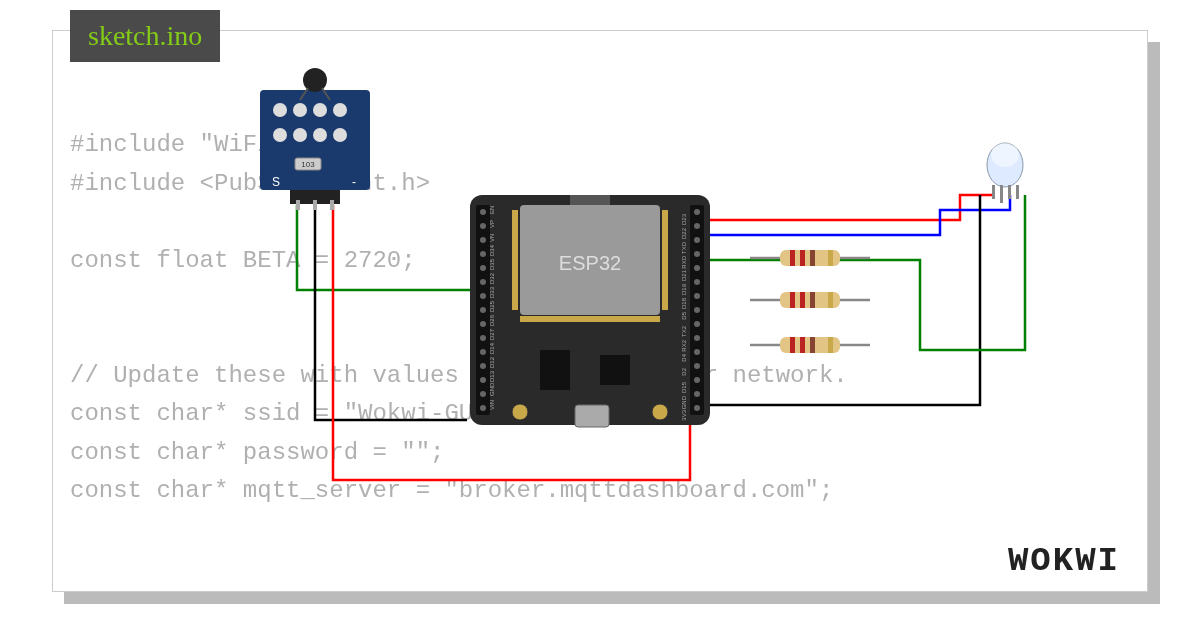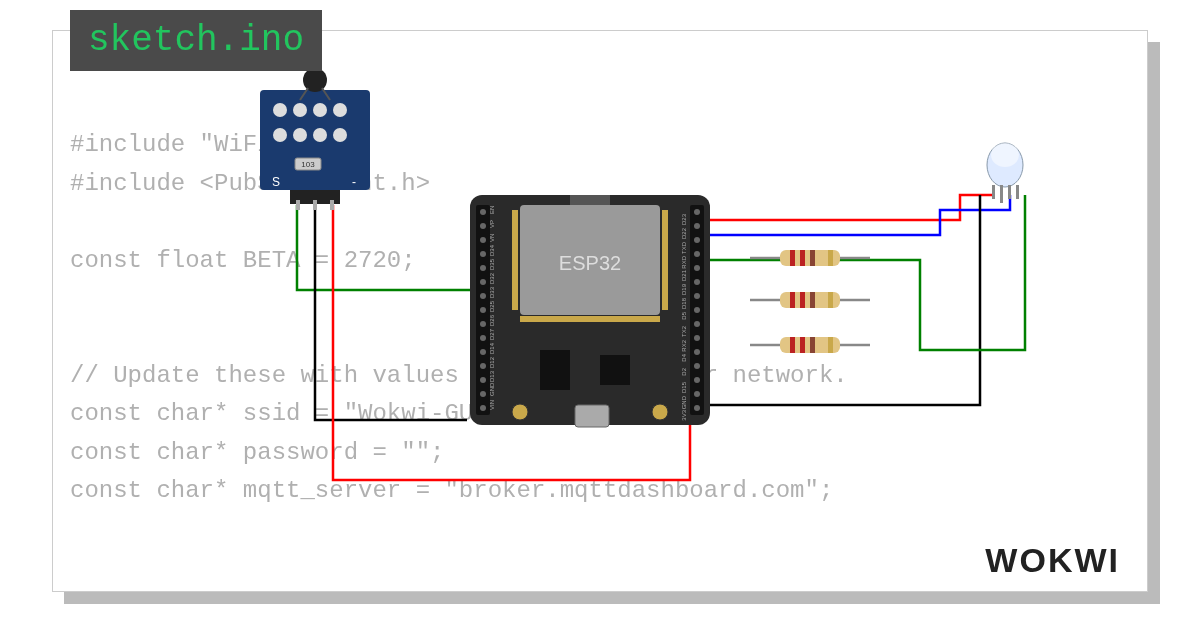--- a/index.html
+++ b/index.html
@@ -22,24 +22,24 @@
     height: 562px;
     background: #bbb;
     z-index: -1;
   }
   
   .tab {
     position: absolute;
     left: 70px;
     top: 10px;
     background: #4a4a4a;
-    color: #22c55e;
+    color: #84cc16;
     padding: 10px 18px;
-    font-size: 36px;
-    font-family: Liberation Mono, monospace;
+    font-size: 28px;
+    font-family: Liberation Serif, serif;
     z-index: 10;
   }
   
   .code {
     position: absolute;
     left: 70px;
     top: 88px;
     font-family: "Courier New", monospace;
     font-size: 24px;
     color: #b0b0b0;
@@ -55,21 +55,21 @@
     pointer-events: none;
   }
   
   .logo {
     position: absolute;
     right: 80px;
     bottom: 50px;
     font-size: 34px;
     font-weight: bold;
     letter-spacing: 2px;
-    font-family: Liberation Sans, sans-serif;
+    font-family: Liberation Mono, monospace;
     z-index: 20;
     color:#222;
   }
 </style>
 </head>
 <body>
 
 <div class="card-shadow"></div>
 <div class="card"></div>
 

